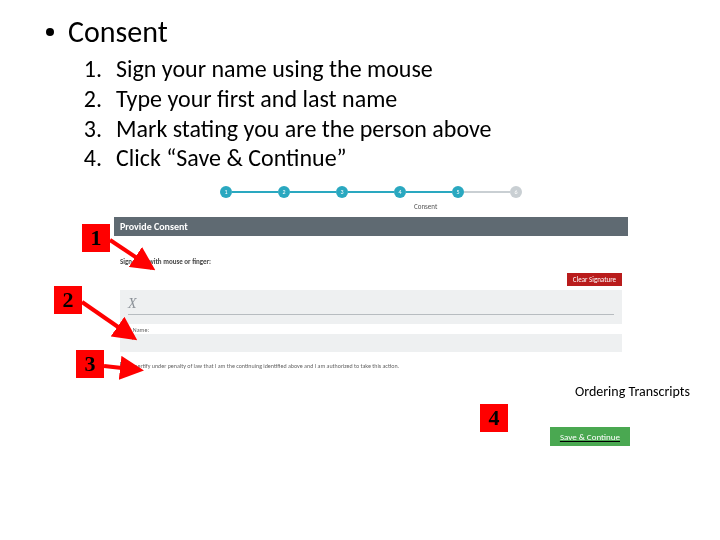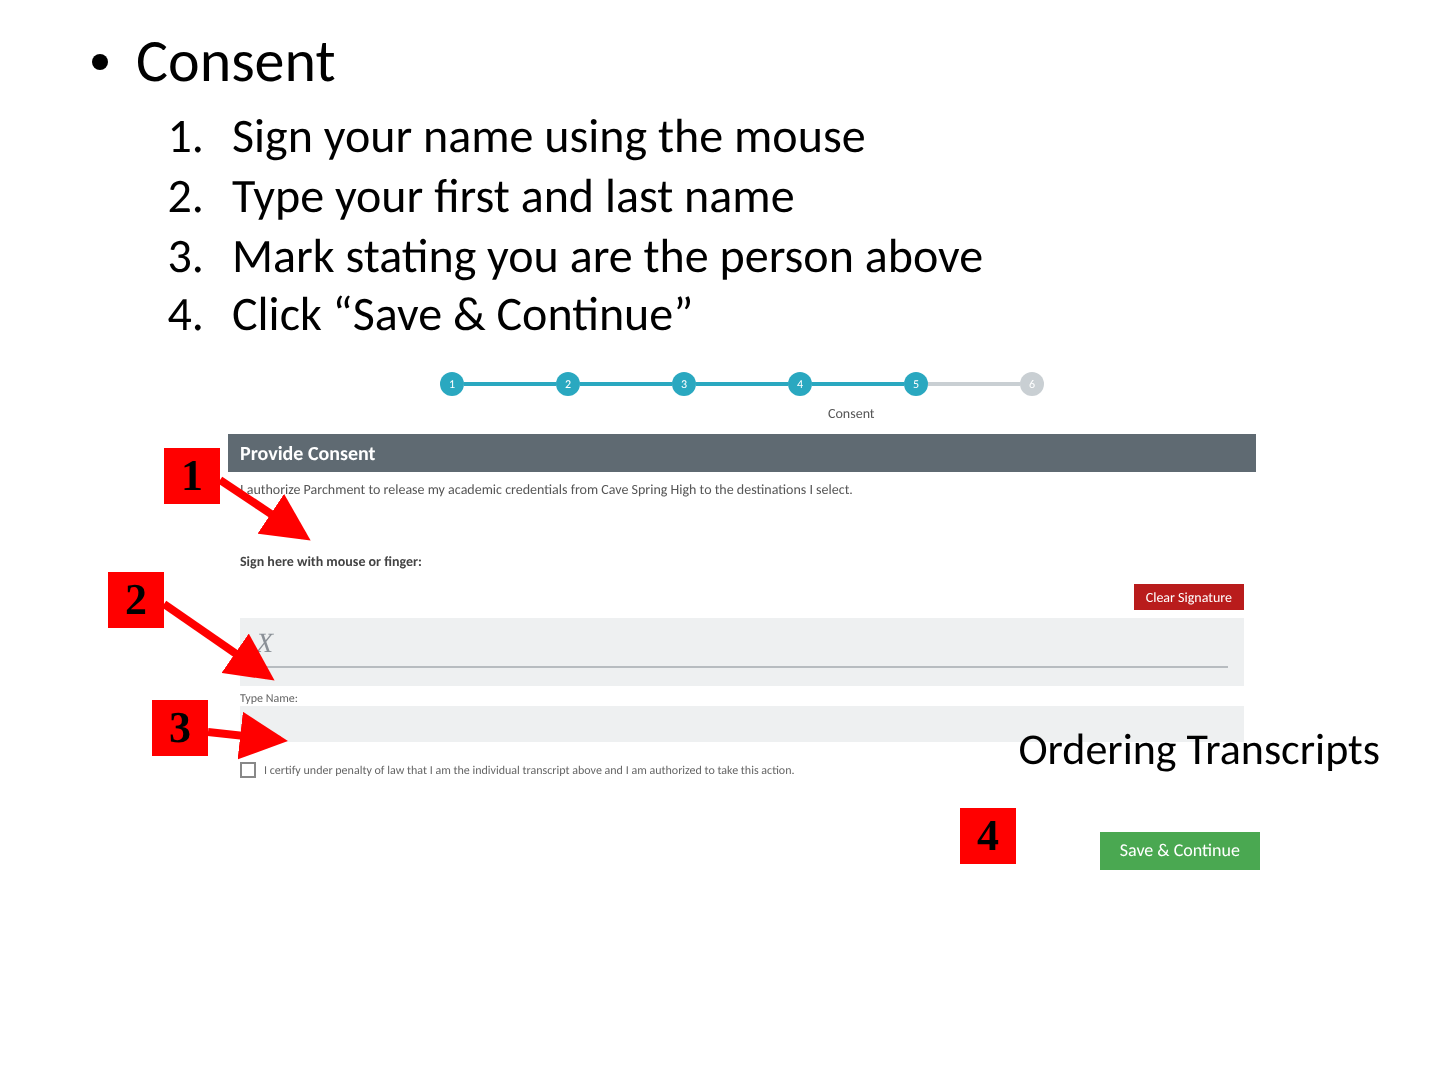--- a/index.html
+++ b/index.html
@@ -31,22 +31,22 @@
   .signarea .hdr .clear { background: #b91c1c; color: #fff; font-size: 7px; padding: 2px 6px; margin-top: 37px; }
   .signbox { background: #eef0f1; height: 34px; margin-top: 4px; padding: 6px 8px 0 8px; }
   .signbox .x { font-family: Georgia, serif; font-style: italic; color: #8a9097; font-size: 14px; }
   .signbox .rule { border-top: 1px solid #b7bcc0; margin-top: 2px; }
   .warn { font-size: 7px; color: #d22; padding: 4px 6px 6px 6px; }
   .typearea { background: #eef0f1; height: 18px; margin: 0 6px; }
   .typelbl { font-size: 6px; color: #666; padding: 2px 6px 0 6px; }
   .certrow { display: flex; align-items: center; gap: 4px; margin: 10px 6px 0 6px; font-size: 6px; color: #666; }
   .certrow .cb { width: 8px; height: 8px; border: 1px solid #888; background: #fff; }
   .savebtn { background: #4aa851; color: #fff; font-size: 9px; padding: 4px 10px; }
-  .savebtn-wrap { position: absolute; right: 90px; top: 416px; }
-  .footer { position: absolute; right: 30px; bottom: 28px; font-size: 22px; }
+  .savebtn-wrap { position: absolute; right: 90px; top: 427px; text-decoration: underline; }
+  .footer { position: absolute; right: 30px; bottom: 16px; font-size: 14px; }
 </style>
 </head>
 <body>
 
 <div class="slide">
 
   <div class="title-row">
     <span class="bullet"></span><span class="txt">Consent</span>
   </div>
 
@@ -92,36 +92,35 @@
           <div class="line grey"></div>
         </div>
       <div class="step">
           <div class="dot grey">6</div>
         </div>
     </div>
     <div class="steplabel">Consent</div>
 
     <div class="panel">
       <div class="panel-hd">Provide Consent</div>
-      <div class="panel-sub">I authorize Parchment to release my academic credentials from Cave Spring High to the destinations I select.</div>
       <div class="signarea">
         <div class="hdr">
           <div class="t">Sign here with mouse or finger:</div>
           <div class="clear">Clear Signature</div>
         </div>
         <div class="signbox">
           <div class="x">X</div>
           <div class="rule"></div>
         </div>
       </div>
       <div class="typelbl">Type Name:</div>
       <div class="typearea"></div>
       <div class="certrow">
         <div class="cb"></div>
-        <div>I certify under penalty of law that I am the individual transcript above and I am authorized to take this action.</div>
+        <div>I certify under penalty of law that I am the continuing identified above and I am authorized to take this action.</div>
       </div>
     </div>
   </div>
 
   <div class="savebtn-wrap">
     <div class="savebtn">Save &amp; Continue</div>
   </div>
 
   <div class="annot" style="left:82px; top:224px;">
     <div class="box">1</div>

